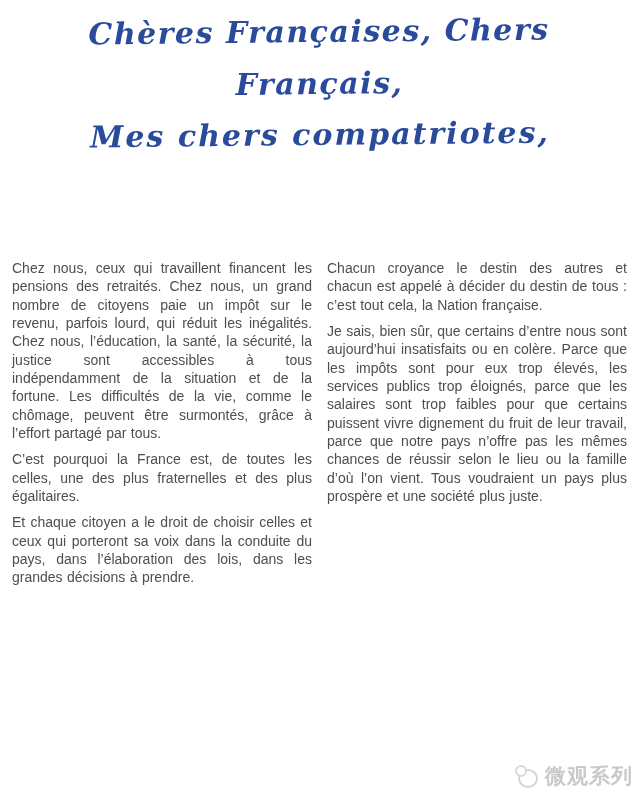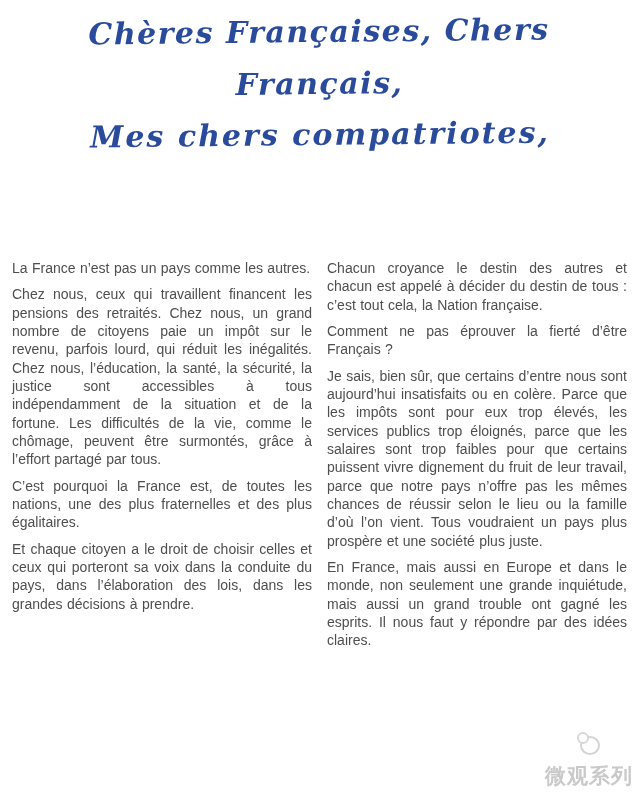--- a/index.html
+++ b/index.html
@@ -69,21 +69,20 @@
 
   
   .watermark {
     position: absolute;
     right: 6px;
     bottom: 10px;
     display: flex;
     align-items: center;
     gap: 6px;
     color: var(--watermark-gray, #c9c9c9);
-    flex-direction: column;
   }
   .wm-icon {
     position: relative;
     width: 24px;
     height: 22px;
     flex: 0 0 24px;
   }
   .wm-icon .big-circle {
     position: absolute;
     left: 3px;
@@ -117,30 +116,27 @@
 
 <div class="page">
 
   <div class="salutation">
     <div class="hand-line1">Chères Françaises, Chers Français,</div>
     <div class="hand-line2">Mes chers compatriotes,</div>
   </div>
 
   <div class="columns">
     <div class="col">
-      <p>La France n’est pas un pays comme les autres.</p>
       <p>Chez nous, ceux qui travaillent financent les pensions des retraités. Chez nous, un grand nombre de citoyens paie un impôt sur le revenu, parfois lourd, qui réduit les inégalités. Chez nous, l’éducation, la santé, la sécurité, la justice sont accessibles à tous indépendamment de la situation et de la fortune. Les difficultés de la vie, comme le chômage, peuvent être surmontés, grâce à l’effort partagé par tous.</p>
-      <p>C’est pourquoi la France est, de toutes les nations, une des plus fraternelles et des plus égalitaires.</p>
+      <p>C’est pourquoi la France est, de toutes les celles, une des plus fraternelles et des plus égalitaires.</p>
       <p>Et chaque citoyen a le droit de choisir celles et ceux qui porteront sa voix dans la conduite du pays, dans l’élaboration des lois, dans les grandes décisions à prendre.</p>
     </div>
     <div class="col">
       <p>Chacun croyance le destin des autres et chacun est appelé à décider du destin de tous : c’est tout cela, la Nation française.</p>
-      <p>Comment ne pas éprouver la fierté d’être Français ?</p>
       <p>Je sais, bien sûr, que certains d’entre nous sont aujourd’hui insatisfaits ou en colère. Parce que les impôts sont pour eux trop élevés, les services publics trop éloignés, parce que les salaires sont trop faibles pour que certains puissent vivre dignement du fruit de leur travail, parce que notre pays n’offre pas les mêmes chances de réussir selon le lieu ou la famille d’où l’on vient. Tous voudraient un pays plus prospère et une société plus juste.</p>
-      <p>En France, mais aussi en Europe et dans le monde, non seulement une grande inquiétude, mais aussi un grand trouble ont gagné les esprits. Il nous faut y répondre par des idées claires.</p>
     </div>
   </div>
 
   <div class="watermark">
     <span class="wm-icon">
       <span class="big-circle"></span>
       <span class="small-circle"></span>
     </span>
     <span class="wm-text">微观系列</span>
   </div>

